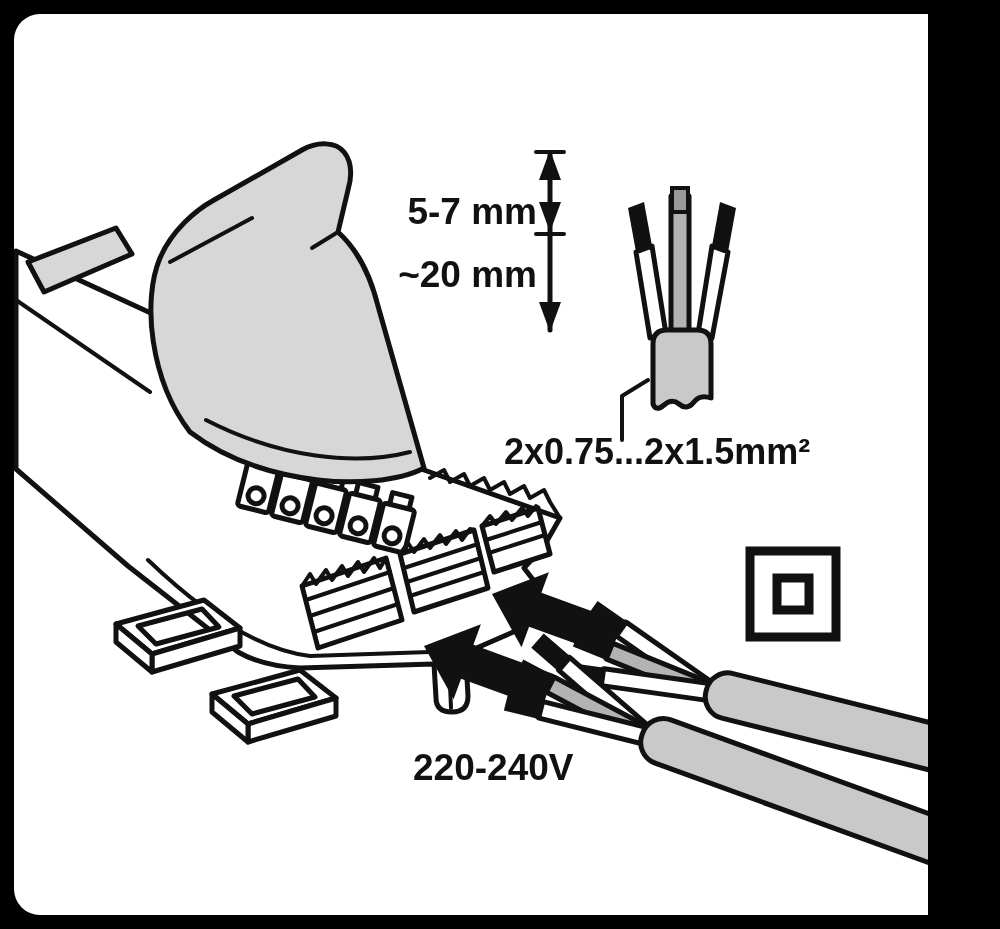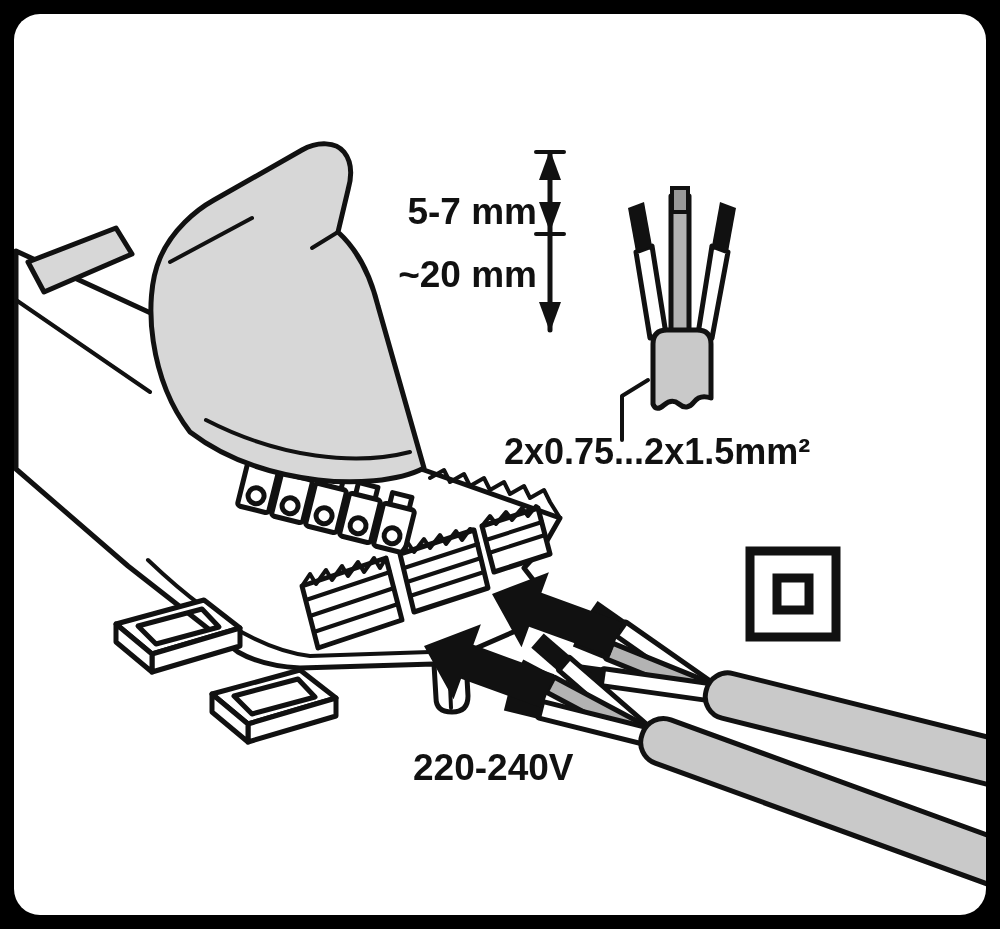--- a/index.html
+++ b/index.html
@@ -1,16 +1,16 @@
 <!DOCTYPE html>
 <html><head>
 <meta charset="utf-8">
 <style>
   html,body{margin:0;padding:0;background:#000;}
-  .stage{position:relative;width:1000px;height:929px;background:#a3a3a3;overflow:hidden;}
+  .stage{position:relative;width:928px;height:929px;background:#a3a3a3;overflow:hidden;}
   svg{display:block;}
   .ln{fill:none;stroke:#111;stroke-width:5;stroke-linejoin:round;stroke-linecap:round;}
   .thin{stroke-width:4;}
   .fw{fill:#fff;stroke:#111;stroke-width:5;stroke-linejoin:round;stroke-linecap:round;}
   .fgray{stroke:#111;stroke-width:5;stroke-linejoin:round;stroke-linecap:round;}
   .blk{fill:#111;stroke:none;}
   .tx{font-family:"Liberation Sans",sans-serif;font-weight:bold;font-size:37px;fill:#111;}
   .tx-small{font-family:"Liberation Sans",sans-serif;font-weight:bold;font-size:36px;fill:#111;}
 </style>
 </head>

